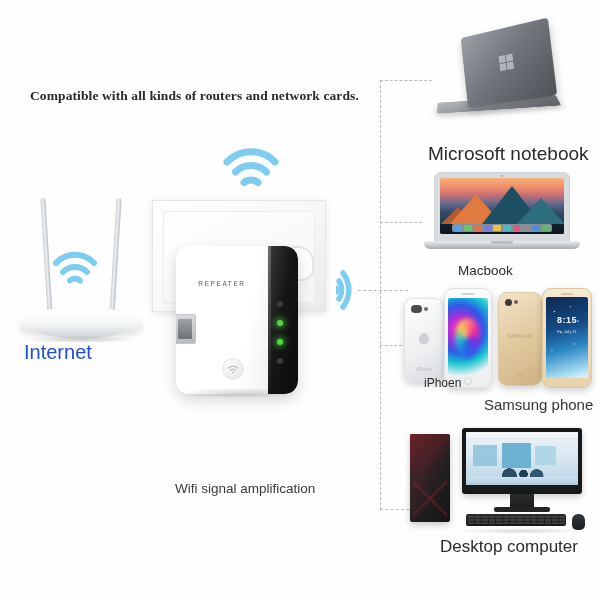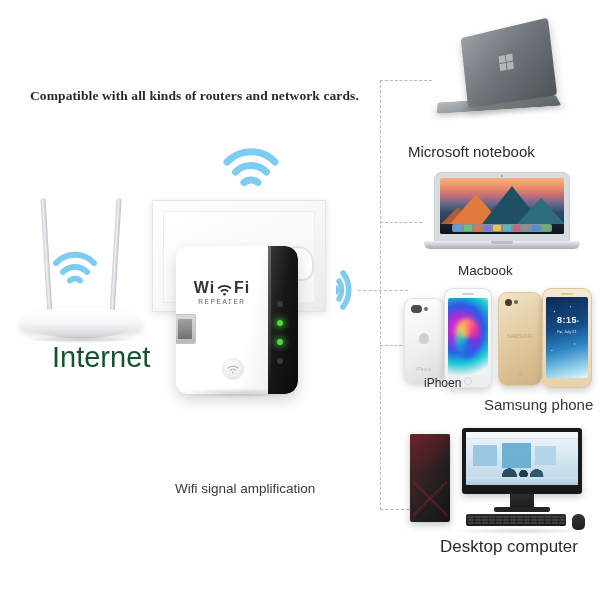--- a/index.html
+++ b/index.html
@@ -19,28 +19,28 @@
   
   .lbl { position: absolute; color: #2b2b2b; white-space: nowrap; }
 
   #headline {
     left: 30px; top: 88px;
     font-size: 13.5px; font-weight: 700;
     font-family: "Liberation Serif", serif;
     color: #2a2a2a; letter-spacing: .1px;
   }
   #internet-label {
-    left: 52px; top: 341px;
-    font-size: 29px; color: #14532d;
+    left: 24px; top: 341px;
+    font-size: 20px; color: #1d4ed8;
   }
   #amplification-label {
     left: 175px; top: 481px;
     font-size: 13.5px; color: #3a3a3a;
   }
-  #ms-label   { left: 408px; top: 143px; font-size: 15px; }
+  #ms-label   { left: 428px; top: 143px; font-size: 19px; }
   #mb-label   { left: 458px; top: 263px; font-size: 13.5px; }
   #ip-label   { left: 424px; top: 376px; font-size: 12px; }
   #ss-label   { left: 484px; top: 396px; font-size: 15px; color:#343434; }
   #dt-label   { left: 440px; top: 537px; font-size: 17px; }
 
   
   .dash-v {
     position: absolute; left: 380px; top: 80px;
     width: 0; height: 430px;
     border-left: 1.3px dashed #b9b9b9;
@@ -453,33 +453,20 @@
   </div>
 
   <div id="repeater">
     <div id="repeater-dark"></div>
     <div class="led" id="led1"></div>
     <div class="led on" id="led2"></div>
     <div class="led on" id="led3"></div>
     <div class="led" id="led4"></div>
 
     <div id="brand">
-      <div id="brand-wifi">
-        <span>Wi</span>
-        <span class="arc">
-          <svg width="15" height="13" viewBox="0 0 15 13">
-            <g fill="none" stroke="#333" stroke-linecap="round">
-              <path d="M1.6 5 A9 9 0 0 1 13.4 5" stroke-width="1.7"></path>
-              <path d="M4.4 8 A5 5 0 0 1 10.6 8" stroke-width="1.7"></path>
-              <circle cx="7.5" cy="11.2" r="1.3" fill="#333" stroke="none"></circle>
-            </g>
-          </svg>
-        </span>
-        <span>Fi</span>
-      </div>
       <div id="brand-rep">REPEATER</div>
     </div>
 
     <div id="eth-port"></div>
 
     <div id="wps-button">
       <svg width="12" height="10" viewBox="0 0 12 10">
         <g fill="none" stroke="#b9bbbd" stroke-linecap="round">
           <path d="M1.2 4 A7 7 0 0 1 10.8 4" stroke-width="1.3"></path>
           <path d="M3.4 6.3 A4 4 0 0 1 8.6 6.3" stroke-width="1.3"></path>

